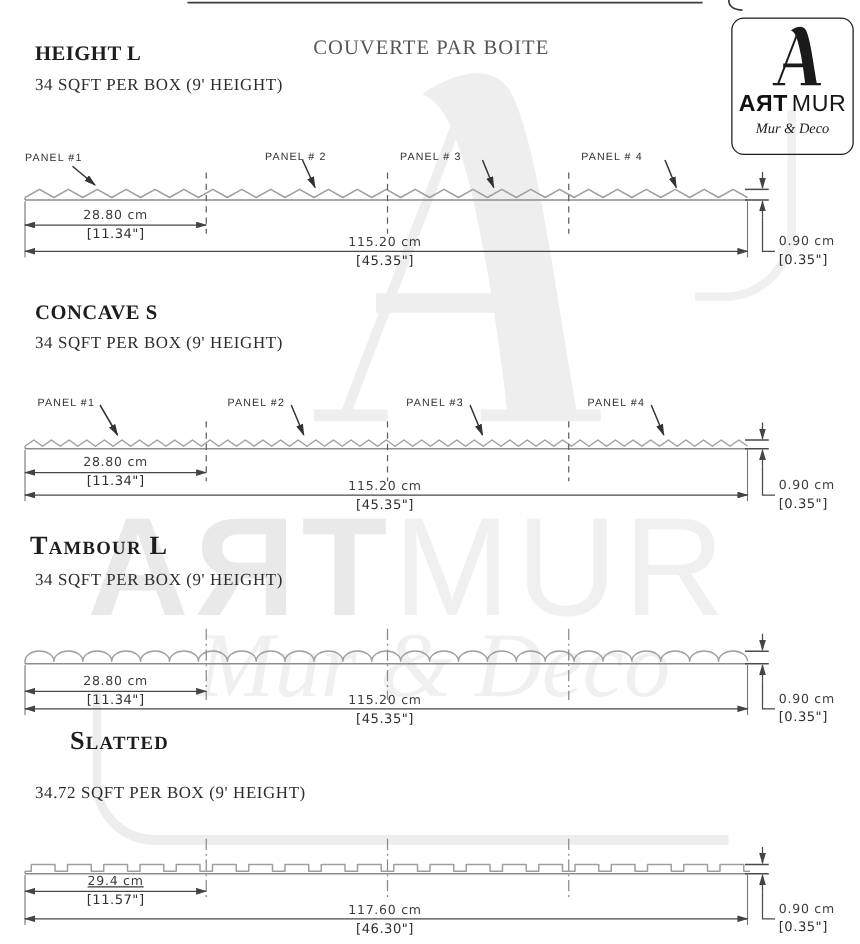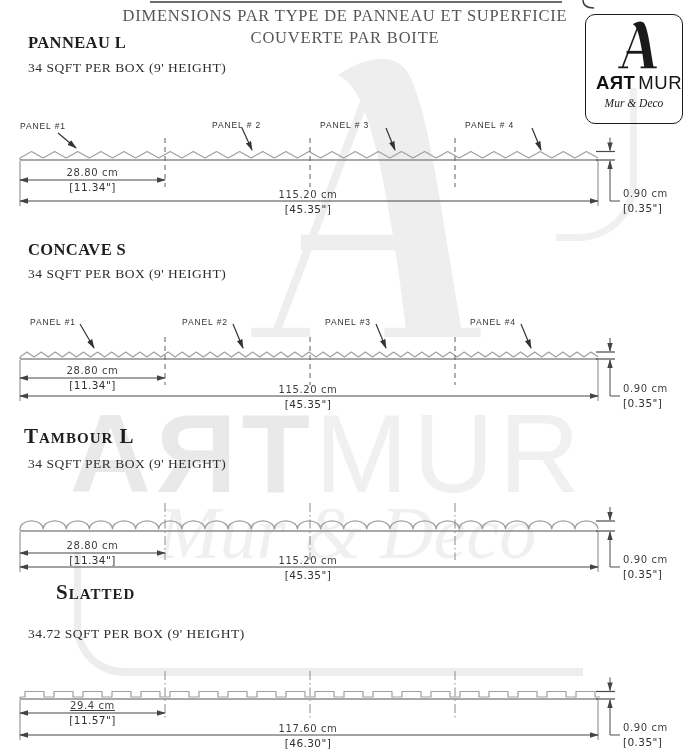--- a/index.html
+++ b/index.html
@@ -16,21 +16,21 @@
   .sec-sub{font-family:"Liberation Serif",serif;font-size:13.5px;color:#2d2d2d;letter-spacing:0.5px;}
   .plabel{font-family:Liberation Sans, sans-serif;font-size:8.5px;color:#303030;letter-spacing:0.9px;white-space:nowrap;}
   .dimcm{font-family:"DejaVu Sans",sans-serif;font-size:10px;color:#3d3d3d;letter-spacing:0.6px;text-align:center;white-space:nowrap;}
   .dimin{font-family:"DejaVu Sans",sans-serif;font-size:10.5px;color:#2f2f2f;letter-spacing:0.4px;text-align:center;white-space:nowrap;}
   .dimbox{width:125px;left:30px;}
   .dimbox2{width:120px;left:248px;}
   .dimboxT{width:60px;left:623px;text-align:left;}
   
   #logo{left:585px;top:14px;width:96px;height:108px;border:1.6px solid #1c1c1c;border-radius:10px;}
   #logo-monogram{left:0;top:1px;width:100%;height:56px;}
-  #logo-brand{left:0;top:57px;width:100%;text-align:right;font-size:18.5px;color:#111;
+  #logo-brand{left:0;top:57px;width:100%;text-align:center;font-size:18.5px;color:#111;
               letter-spacing:0.5px;white-space:nowrap;}
   #logo-brand .b{font-weight:bold;}
   #logo-brand .l{font-weight:normal;margin-left:3px;color:#161616;}
   #logo-tagline{left:0;top:82px;width:100%;text-align:center;
               font-family:"Liberation Serif",serif;font-style:italic;font-size:11.5px;color:#1c1c1c;}
   
   .wm{color:#ececec;pointer-events:none;}
   #wm-artmur{left:70px;top:398px;font-size:112px;letter-spacing:5px;white-space:nowrap;line-height:1;}
   #wm-artmur .b{font-weight:bold;color:#e9e9e9;}
   #wm-artmur .l{font-weight:normal;color:#f0f0f0;}
@@ -138,38 +138,37 @@
         <path d="M80,324 L94,348" stroke="#333" stroke-width="1.2" fill="none" marker-end="url(#ah2)"></path>
         <path d="M233,324 L243,348" stroke="#333" stroke-width="1.2" fill="none" marker-end="url(#ah2)"></path>
         <path d="M376,324 L386,348" stroke="#333" stroke-width="1.2" fill="none" marker-end="url(#ah2)"></path>
         <path d="M521,324 L531,348" stroke="#333" stroke-width="1.2" fill="none" marker-end="url(#ah2)"></path>
       </g>
 
     <path d="M150,2 H562" stroke="#3c3c3c" stroke-width="1.4" fill="none"></path>
     <path d="M583,0 c0,5 4,8 11,8" stroke="#3c3c3c" stroke-width="1.4" fill="none"></path>
   </svg>
 
-  <div class="abs doc-title" style="top:6px;">DIMENSIONS PAR TYPE DE PANNEAU ET SUPERFICIE</div>
   <div class="abs doc-title" style="top:28px;">COUVERTE PAR BOITE</div>
 
   <div class="abs" id="logo">
     <svg class="abs" id="logo-monogram" width="96" height="56" viewBox="0 0 96 56">
       <g transform="translate(26,3) scale(0.52)" fill="#1a1a1a" stroke="#1a1a1a">
         <path d="M40,10 C52,2 60,4 63,10 C70,24 74,60 80,93 L62,93 C58,58 52,26 46,16 C43,11 41,11 40,10 Z" stroke="none"></path>
         <path d="M51,12 L20,93" stroke-width="3" fill="none"></path>
         <path d="M28,64 L66,64" stroke-width="5.5" fill="none"></path>
         <path d="M12,93 H31" stroke-width="3.5" fill="none"></path>
         <path d="M55,93 H86" stroke-width="3.5" fill="none"></path>
       </g>
     </svg>
     <div class="abs" id="logo-brand"><span class="b">AЯT</span><span class="l">MUR</span></div>
     <div class="abs" id="logo-tagline">Mur &amp; Deco</div>
   </div>
 
-  <div class="abs sec-heading-a" style="left:28px;top:33px;">PANNEAU L</div>
+  <div class="abs sec-heading-a" style="left:28px;top:33px;">HEIGHT L</div>
   <div class="abs sec-sub" style="left:28px;top:60px;">34 SQFT PER BOX (9' HEIGHT)</div>
   <div class="abs plabel" style="left:20px;top:121px;">PANEL #1</div>
   <div class="abs plabel" style="left:178px;top:120px;margin-left:34px;">PANEL # 2</div>
   <div class="abs plabel" style="left:320px;top:120px;">PANEL # 3</div>
   <div class="abs plabel" style="left:465px;top:120px;">PANEL # 4</div>
   <div class="abs dimcm dimbox" style="top:167px;">28.80 cm</div>
   <div class="abs dimin dimbox" style="top:181px;">[11.34"]</div>
   <div class="abs dimcm dimbox2" style="top:189px;">115.20 cm</div>
   <div class="abs dimin dimbox2" style="top:203px;">[45.35"]</div>
   <div class="abs dimcm dimboxT" style="top:188px;">0.90 cm</div>

